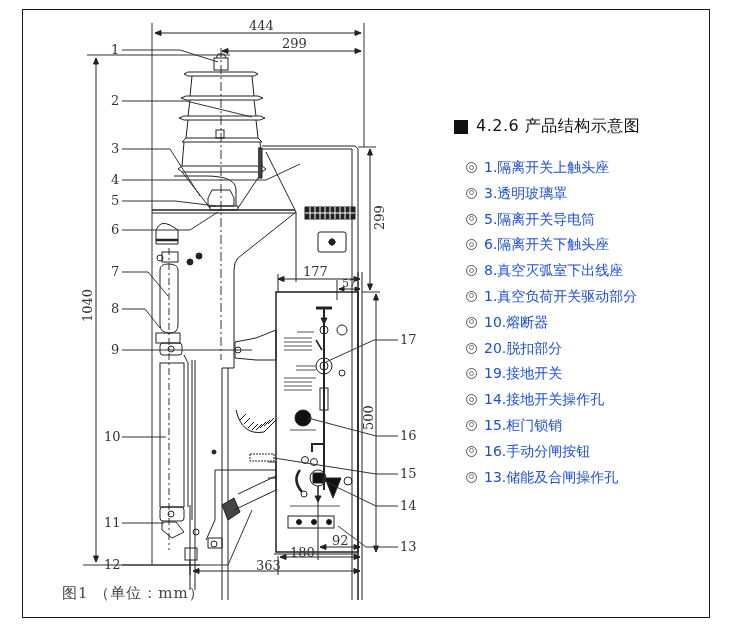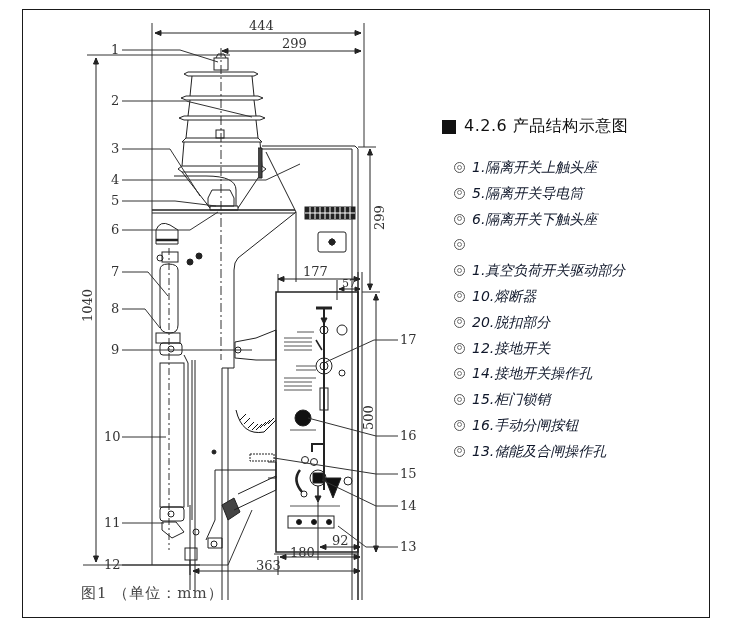--- a/index.html
+++ b/index.html
@@ -1,27 +1,27 @@
 <!DOCTYPE html>
 <html><head>
 <meta charset="utf-8">
 <style>
   html, body { margin: 0; padding: 0; background: #ffffff; }
   body { width: 734px; height: 631px; position: relative; overflow: hidden; font-family: "DejaVu Sans", sans-serif; }
   .frame { position: absolute; left: 22px; top: 9px; width: 688px; height: 609px; border: 1.5px solid #1a1a1a; box-sizing: border-box; }
   svg.drawing { position: absolute; left: 0; top: 0; }
   .dim-text { font-family: "DejaVu Serif", serif; font-size: 13px; fill: #333; }
   .callout-text { font-family: "DejaVu Serif", serif; font-size: 13px; fill: #333; }
-  .legend { position: absolute; left: 442px; top: 116px; width: 260px; }
+  .legend { position: absolute; left: 454px; top: 116px; width: 260px; }
   .legend-title { font-size: 16px; color: #111; display: flex; align-items: center; margin-bottom: 18px; letter-spacing: 0.5px; }
   .legend-title .sq { display: inline-block; width: 14px; height: 14px; background: #111; margin-right: 8px; }
-  .legend-item { font-size: 14px; color: #0f172a; height: 25.8px; line-height: 25.8px; padding-left: 12px; white-space: nowrap; font-style: italic; }
+  .legend-item { font-size: 14px; color: #1d4ed8; height: 25.8px; line-height: 25.8px; padding-left: 12px; white-space: nowrap; }
   .legend-item .bullet { display: inline-block; width: 11px; height: 11px; border: 1.5px solid #555; border-radius: 50%; box-sizing: border-box; position: relative; margin-right: 7px; vertical-align: -1px; }
   .legend-item .bullet::after { content: ""; position: absolute; left: 1.5px; top: 1.5px; width: 5px; height: 5px; border: 1px solid #777; border-radius: 50%; box-sizing: border-box; }
-  .caption { position: absolute; left: 81px; top: 584px; font-family: "DejaVu Serif", serif; font-size: 15px; color: #444; letter-spacing: 1px; }
+  .caption { position: absolute; left: 62px; top: 584px; font-family: "DejaVu Serif", serif; font-size: 15px; color: #444; letter-spacing: 1px; }
 </style>
 </head>
 <body>
 
 <div class="frame"></div>
 
 <svg class="drawing" width="734" height="631" viewBox="0 0 734 631">
   <g stroke="#222" fill="none" stroke-width="1">
 
     <g>
@@ -318,25 +318,26 @@
 
 <div class="caption">图1 （单位：mm）</div>
 
 <div class="legend">
   <div class="legend-title">
     <span class="sq"></span>
     <span>4.2.6 产品结构示意图</span>
   </div>
   <div id="legend-list">
       <div class="legend-item"><span class="bullet"></span><span>1.隔离开关上触头座</span></div>
+      <div class="legend-item"><span class="bullet"></span><span>3.透明玻璃罩</span></div>
       <div class="legend-item"><span class="bullet"></span><span>5.隔离开关导电筒</span></div>
       <div class="legend-item"><span class="bullet"></span><span>6.隔离开关下触头座</span></div>
-      <div class="legend-item"><span class="bullet"></span></div>
+      <div class="legend-item"><span class="bullet"></span><span>8.真空灭弧室下出线座</span></div>
       <div class="legend-item"><span class="bullet"></span><span>1.真空负荷开关驱动部分</span></div>
       <div class="legend-item"><span class="bullet"></span><span>10.熔断器</span></div>
       <div class="legend-item"><span class="bullet"></span><span>20.脱扣部分</span></div>
-      <div class="legend-item"><span class="bullet"></span><span>12.接地开关</span></div>
+      <div class="legend-item"><span class="bullet"></span><span>19.接地开关</span></div>
       <div class="legend-item"><span class="bullet"></span><span>14.接地开关操作孔</span></div>
       <div class="legend-item"><span class="bullet"></span><span>15.柜门锁销</span></div>
       <div class="legend-item"><span class="bullet"></span><span>16.手动分闸按钮</span></div>
       <div class="legend-item"><span class="bullet"></span><span>13.储能及合闸操作孔</span></div>
     </div>
 </div>
 
 </body></html>

